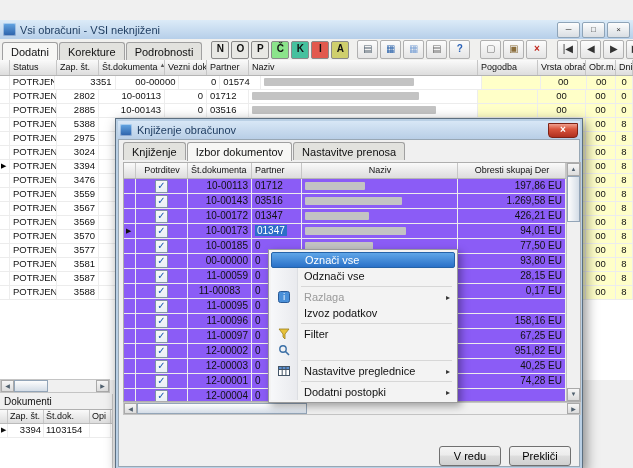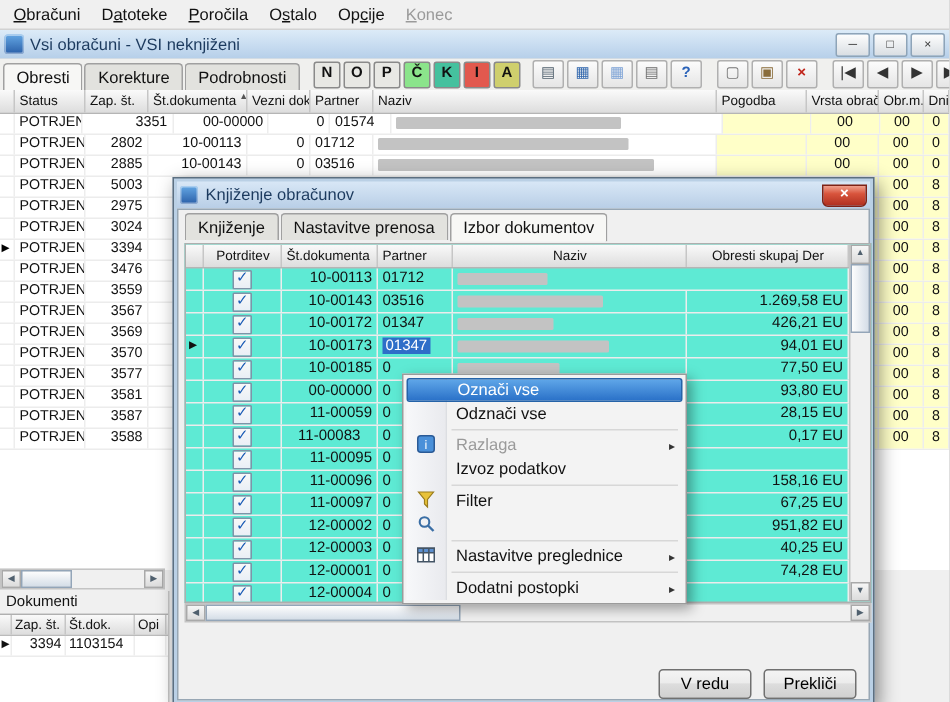--- a/index.html
+++ b/index.html
@@ -84,21 +84,21 @@
   .dtitlebar{height:18px;display:flex;align-items:center;padding:0 2px;
              background:linear-gradient(#d8e7f6,#b8cee6);}
   .appicon.small{width:12px;height:12px;margin-right:0;}
   .dtitle{font-size:11px;color:#1c3a5e;margin-left:5px;white-space:nowrap;}
   .dclose{margin-left:auto;width:30px;height:15px;border:1px solid #7e2216;border-radius:0 0 4px 4px;
           background:linear-gradient(#f0a08e,#d8543c 40%,#b03020);color:#fff;font-size:10px;
           line-height:12px;text-align:center;font-weight:bold;padding:0;}
   .dbody{position:relative;height:calc(100% - 18px);background:#f0f0f0;border:1px solid #98a7b4;
          box-sizing:border-box;}
   .dtabs{position:absolute;left:4px;top:2px;height:18px;display:flex;align-items:flex-end;}
-  .dgrid{position:absolute;left:4px;top:22px;width:458px;height:240px;background:#5eead4;
+  .dgrid{position:absolute;left:4px;top:22px;width:458px;height:240px;background:#8b5cf6;
          border:1px solid #aeaeae;box-sizing:border-box;overflow:hidden;}
   .dghead{display:flex;height:15px;background:linear-gradient(#fafafa,#dddddd);
           border-bottom:1px solid #b5b5b5;margin-right:14px;}
   .dgh{box-sizing:border-box;border-right:1px solid #c6c6c6;font-size:9px;padding:2px 2px 0 3px;
        white-space:nowrap;overflow:hidden;}
   .dgr{display:flex;height:14px;border-bottom:1px solid #ececec;font-size:10px;line-height:13px;
        margin-right:14px;}
   .dgc{box-sizing:border-box;border-right:1px solid #ededed;padding:0 3px;white-space:nowrap;overflow:hidden;}
   .dgc.r{text-align:right;}
   .dgc.ptr{padding:0 2px;font-size:7px;}
@@ -135,43 +135,35 @@
               color:#fff;height:14px;}
   .ctxitem.hi .ctxarrow{color:#fff;}
   .ctxitem.dis .ctxlabel{color:#9a9a9a;}
   .ctxsep{height:1px;background:#d7d7d7;margin:2px 3px 2px 30px;}
 </style>
 </head>
 <body>
 
 <div id="screen">
 
-  <div class="menubar">
-      <div class="menu-item"><u>O</u>bračuni</div>
-      <div class="menu-item">D<u>a</u>toteke</div>
-      <div class="menu-item"><u>P</u>oročila</div>
-      <div class="menu-item">O<u>s</u>talo</div>
-      <div class="menu-item">Op<u>c</u>ije</div>
-      <div class="menu-item dis"><u>K</u>onec</div>
-    </div>
 
   <div class="mainwin">
     <div class="titlebar">
       <span class="appicon"></span>
       <span class="titletext">Vsi obračuni - VSI neknjiženi</span>
       <span class="winctrls">
           <span class="winctrl">─</span>
           <span class="winctrl">□</span>
           <span class="winctrl">×</span>
         </span>
     </div>
 
     <div class="toolrow">
       <div class="tabs">
-          <div class="tab active">Obresti</div>
+          <div class="tab active">Dodatni</div>
           <div class="tab">Korekture</div>
           <div class="tab">Podrobnosti</div>
         </div>
       <div class="letters">
           <div class="letterbtn" style="background: rgb(232, 232, 228);">N</div>
           <div class="letterbtn" style="background: rgb(232, 232, 228);">O</div>
           <div class="letterbtn" style="background: rgb(232, 232, 228);">P</div>
           <div class="letterbtn" style="background: rgb(139, 228, 139);">Č</div>
           <div class="letterbtn" style="background: rgb(69, 193, 158);">K</div>
           <div class="letterbtn" style="background: rgb(226, 89, 78);">I</div>
@@ -272,21 +264,21 @@
               <div class="blur" style="width: 184px;"></div>
             </div>
             <div class="gc yellow" style="width: 60px;"></div>
             <div class="gc yellow c" style="width: 48px;">00</div>
             <div class="gc yellow c" style="width: 30px;">00</div>
             <div class="gc yellow c" style="width: 17px;">0</div>
           </div>
           <div class="gr">
             <div class="gc ptr" style="width: 10px;"></div>
             <div class="gc" style="width: 47px;">POTRJEN</div>
-            <div class="gc r" style="width: 42px;">5003</div>
+            <div class="gc r" style="width: 42px;">5388</div>
             <div class="gc r" style="width: 66px;"></div>
             <div class="gc r" style="width: 42px;"></div>
             <div class="gc" style="width: 42px;"></div>
             <div class="gc" style="width: 229px;"></div>
             <div class="gc yellow" style="width: 60px;"></div>
             <div class="gc yellow c" style="width: 48px;"></div>
             <div class="gc yellow c" style="width: 30px;">00</div>
             <div class="gc yellow c" style="width: 17px;">8</div>
           </div>
           <div class="gr">
@@ -477,22 +469,22 @@
 
   <div class="dialog">
     <div class="dtitlebar">
       <span class="appicon small"></span>
       <span class="dtitle">Knjiženje obračunov</span>
       <button class="dclose">×</button>
     </div>
     <div class="dbody">
       <div class="dtabs">
           <div class="tab">Knjiženje</div>
+          <div class="tab active">Izbor dokumentov</div>
           <div class="tab">Nastavitve prenosa</div>
-          <div class="tab active">Izbor dokumentov</div>
         </div>
       <div class="dgrid">
         <div class="dghead">
             <div class="dgh" style="width: 12px;"></div>
             <div class="dgh" style="width: 52px; text-align: center;">Potrditev</div>
             <div class="dgh" style="width: 64px;">Št.dokumenta</div>
             <div class="dgh" style="width: 50px;">Partner</div>
             <div class="dgh" style="flex: 1 1 0%; text-align: center;">Naziv</div>
             <div class="dgh" style="width: 108px; text-align: center;">Obresti skupaj Der</div>
           </div>
@@ -500,20 +492,21 @@
             <div class="dgr">
               <div class="dgc ptr" style="width: 12px;"></div>
               <div class="dgc" style="width: 52px;">
                 <div class="cb">✓</div>
               </div>
               <div class="dgc r" style="width: 64px;">10-00113</div>
               <div class="dgc" style="width: 50px;">01712</div>
               <div class="dgc" style="flex: 1 1 0%;">
                 <div class="blur" style="width: 60px; margin-top: 3px;"></div>
               </div>
+              <div class="dgc r" style="width: 108px;">197,86 EU</div>
             </div>
             <div class="dgr">
               <div class="dgc ptr" style="width: 12px;"></div>
               <div class="dgc" style="width: 52px;">
                 <div class="cb">✓</div>
               </div>
               <div class="dgc r" style="width: 64px;">10-00143</div>
               <div class="dgc" style="width: 50px;">03516</div>
               <div class="dgc" style="flex: 1 1 0%;">
                 <div class="blur" style="width: 97px; margin-top: 3px;"></div>

